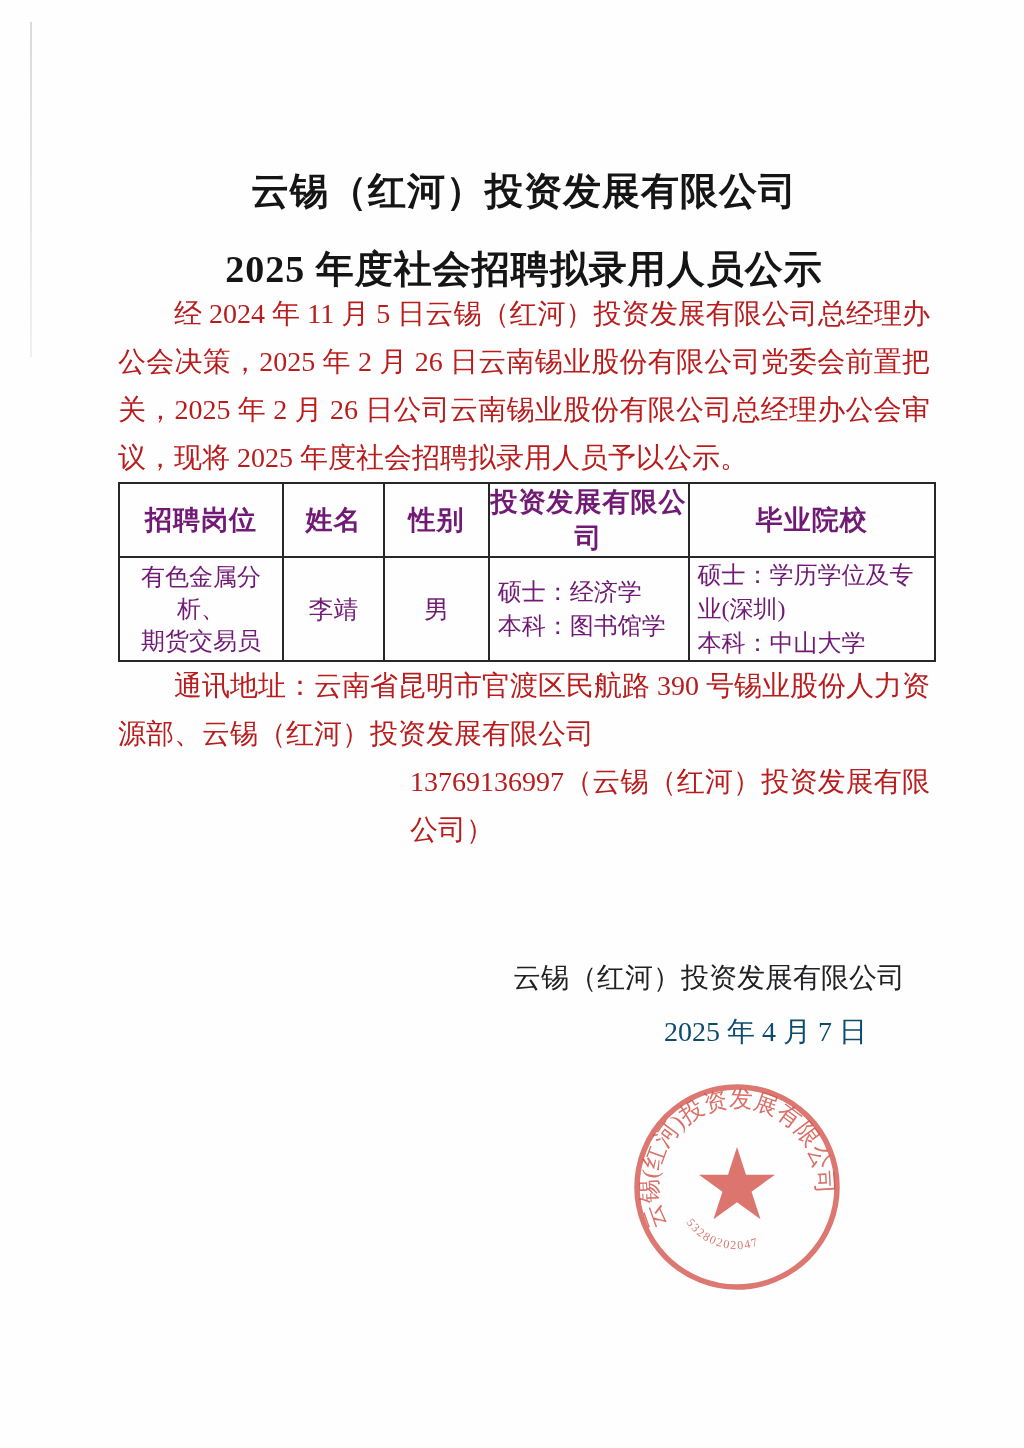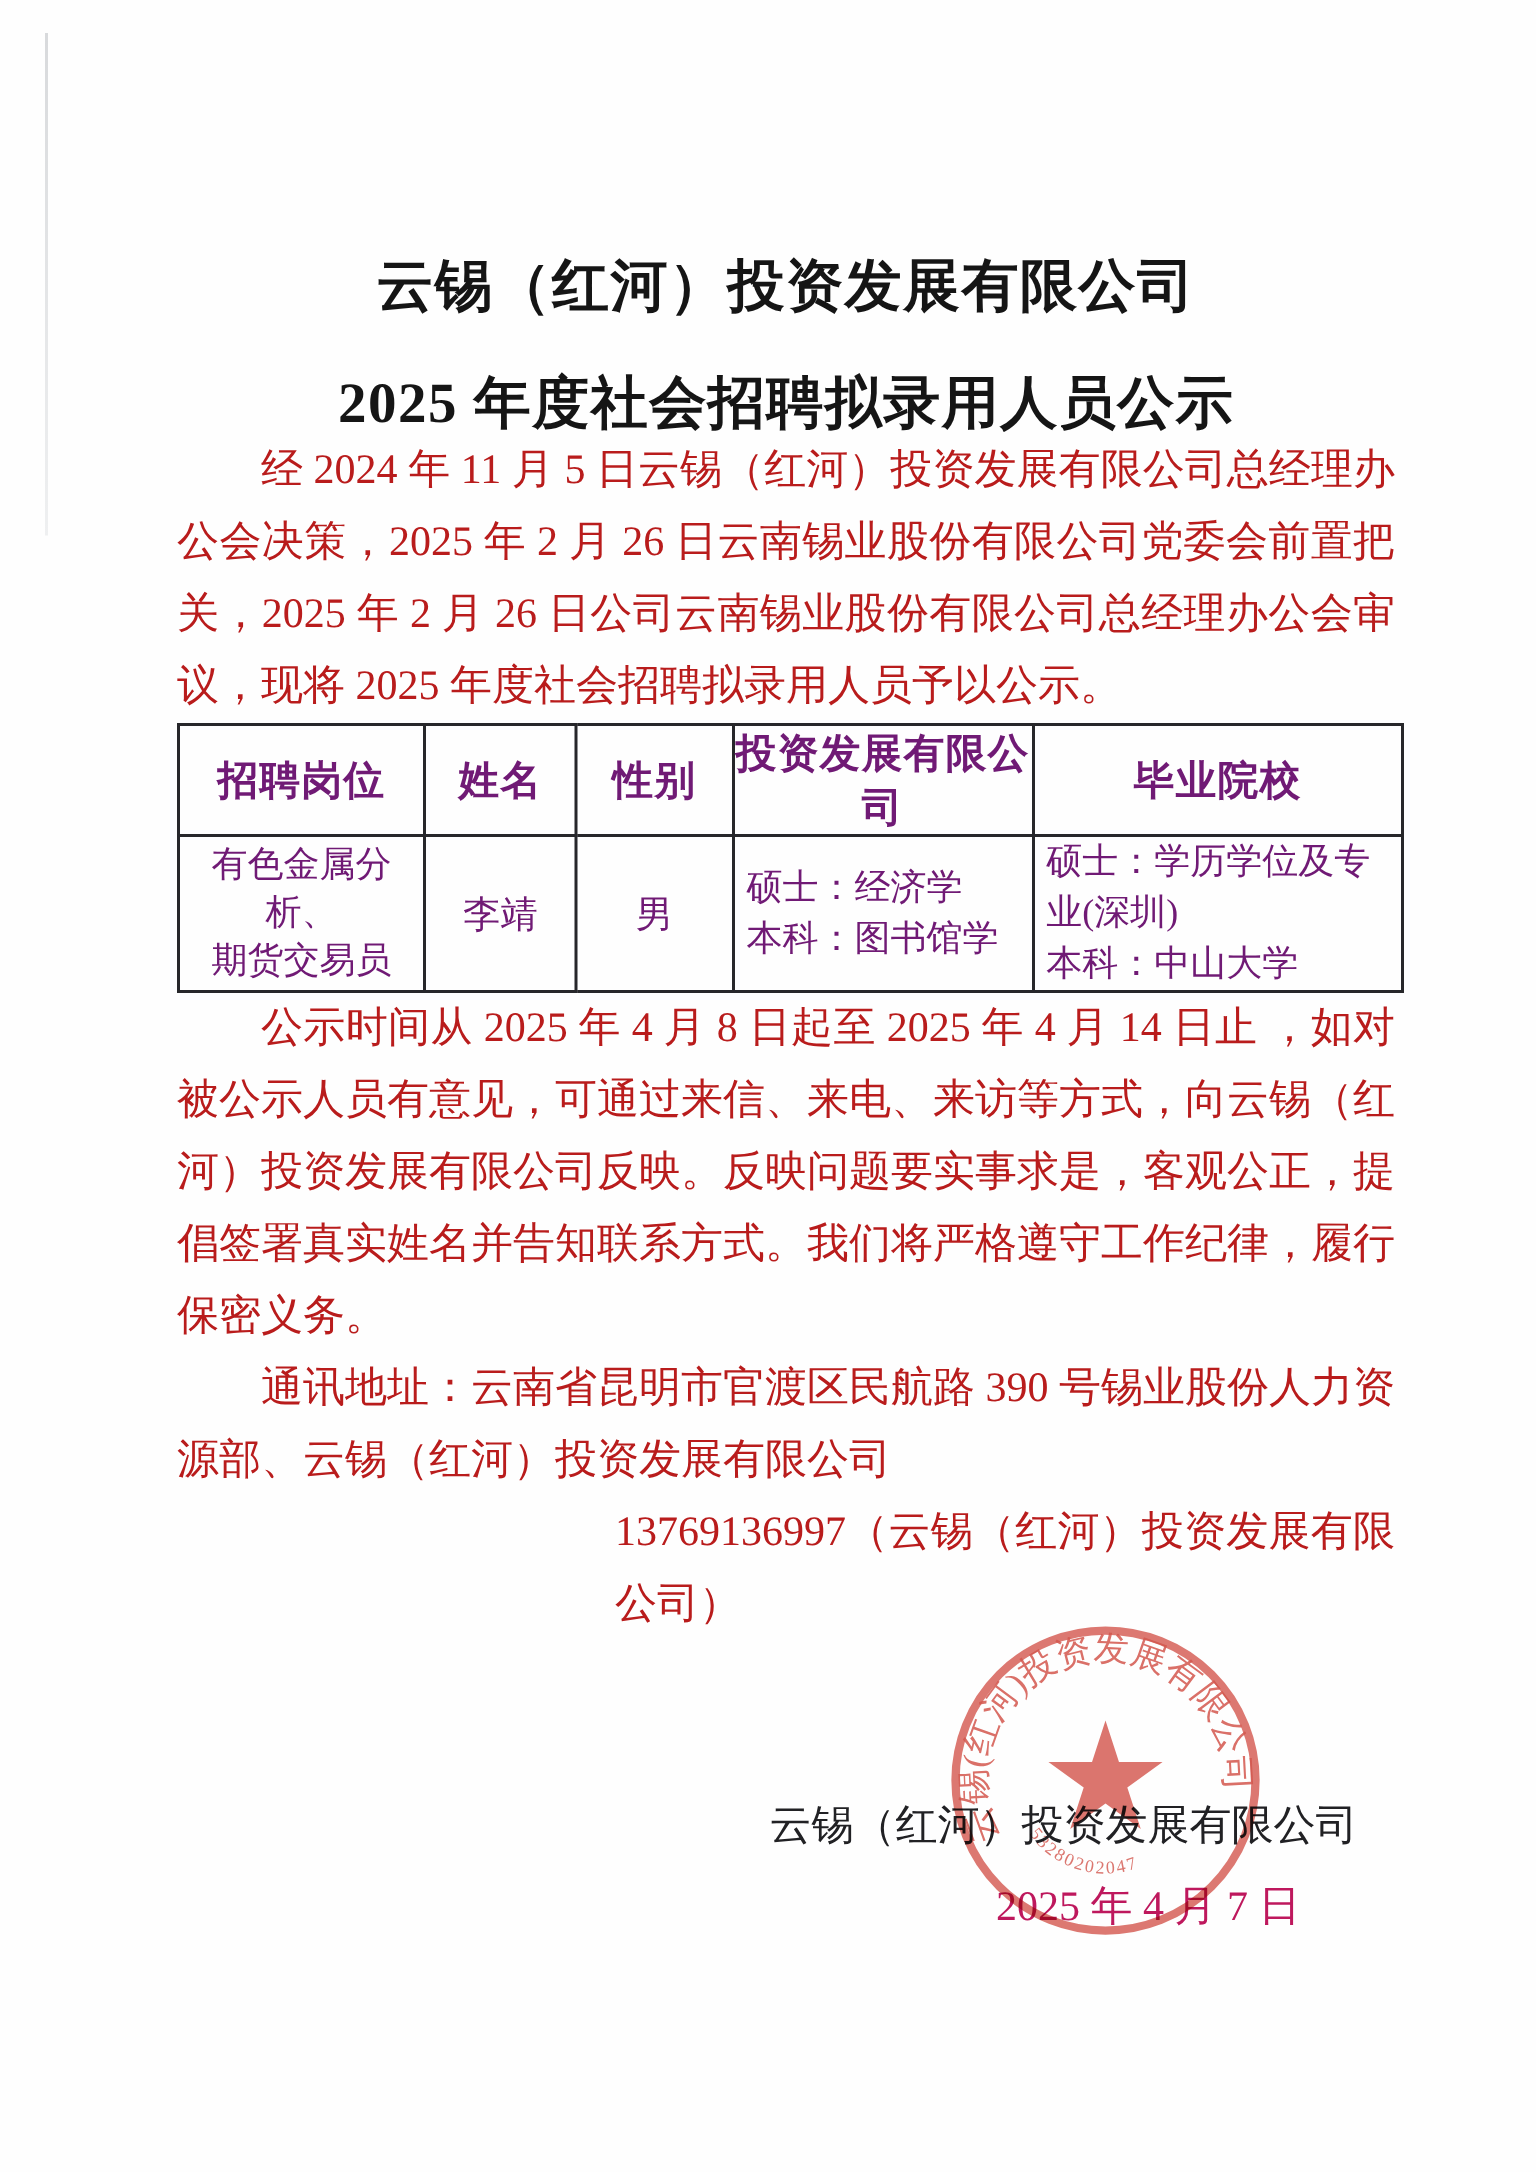--- a/index.html
+++ b/index.html
@@ -44,21 +44,21 @@
   table.roster td{height:82px;}
   .cell-center{text-align:center;font-size:25px;}
   .cell-lines{font-size:24px;line-height:32px;text-align:center;}
   .cell-left{font-size:24px;line-height:34px;text-align:left;padding-left:8px !important;}
   .sign-company{
     margin:100px 0 0 0;font-size:28px;line-height:48px;
     text-align:right;padding-right:25px;color:#212124;
   }
   .sign-date{
     margin:6px 0 0 0;font-size:28px;line-height:48px;
-    text-align:right;padding-right:63px;color:#be185d;
+    text-align:right;padding-right:63px;color:#0c4a6e;
   }
   .seal{
     position:absolute;left:622px;top:1072px;width:230px;height:230px;
     mix-blend-mode:multiply;opacity:.9;pointer-events:none;
   }
 </style>
 </head>
 <body>
 
 <div class="page">
@@ -102,21 +102,20 @@
             <div>本科：图书馆学</div>
           </td>
           <td class="cell-left">
             <div>硕士：学历学位及专业(深圳)</div>
             <div>本科：中山大学</div>
           </td>
         </tr>
       </tbody>
     </table>
 
-    <p class="body indent para-2">公示时间从 2025 年 4 月 8 日起至 2025 年 4 月 14 日止 ，如对被公示人员有意见，可通过来信、来电、来访等方式，向云锡（红河）投资发展有限公司反映。反映问题要实事求是，客观公正，提倡签署真实姓名并告知联系方式。我们将严格遵守工作纪律，履行保密义务。</p>
 
     <p class="body indent">通讯地址：云南省昆明市官渡区民航路 390 号锡业股份人力资源部、云锡（红河）投资发展有限公司</p>
     <p class="body phone2">13769136997（云锡（红河）投资发展有限公司）</p>
 
     <p class="sign-company">云锡（红河）投资发展有限公司</p>
     <p class="sign-date">2025 年 4 月 7 日</p>
   </div>
 
   <svg class="seal" viewBox="-115 -115 230 230" aria-hidden="true">
     <defs>

